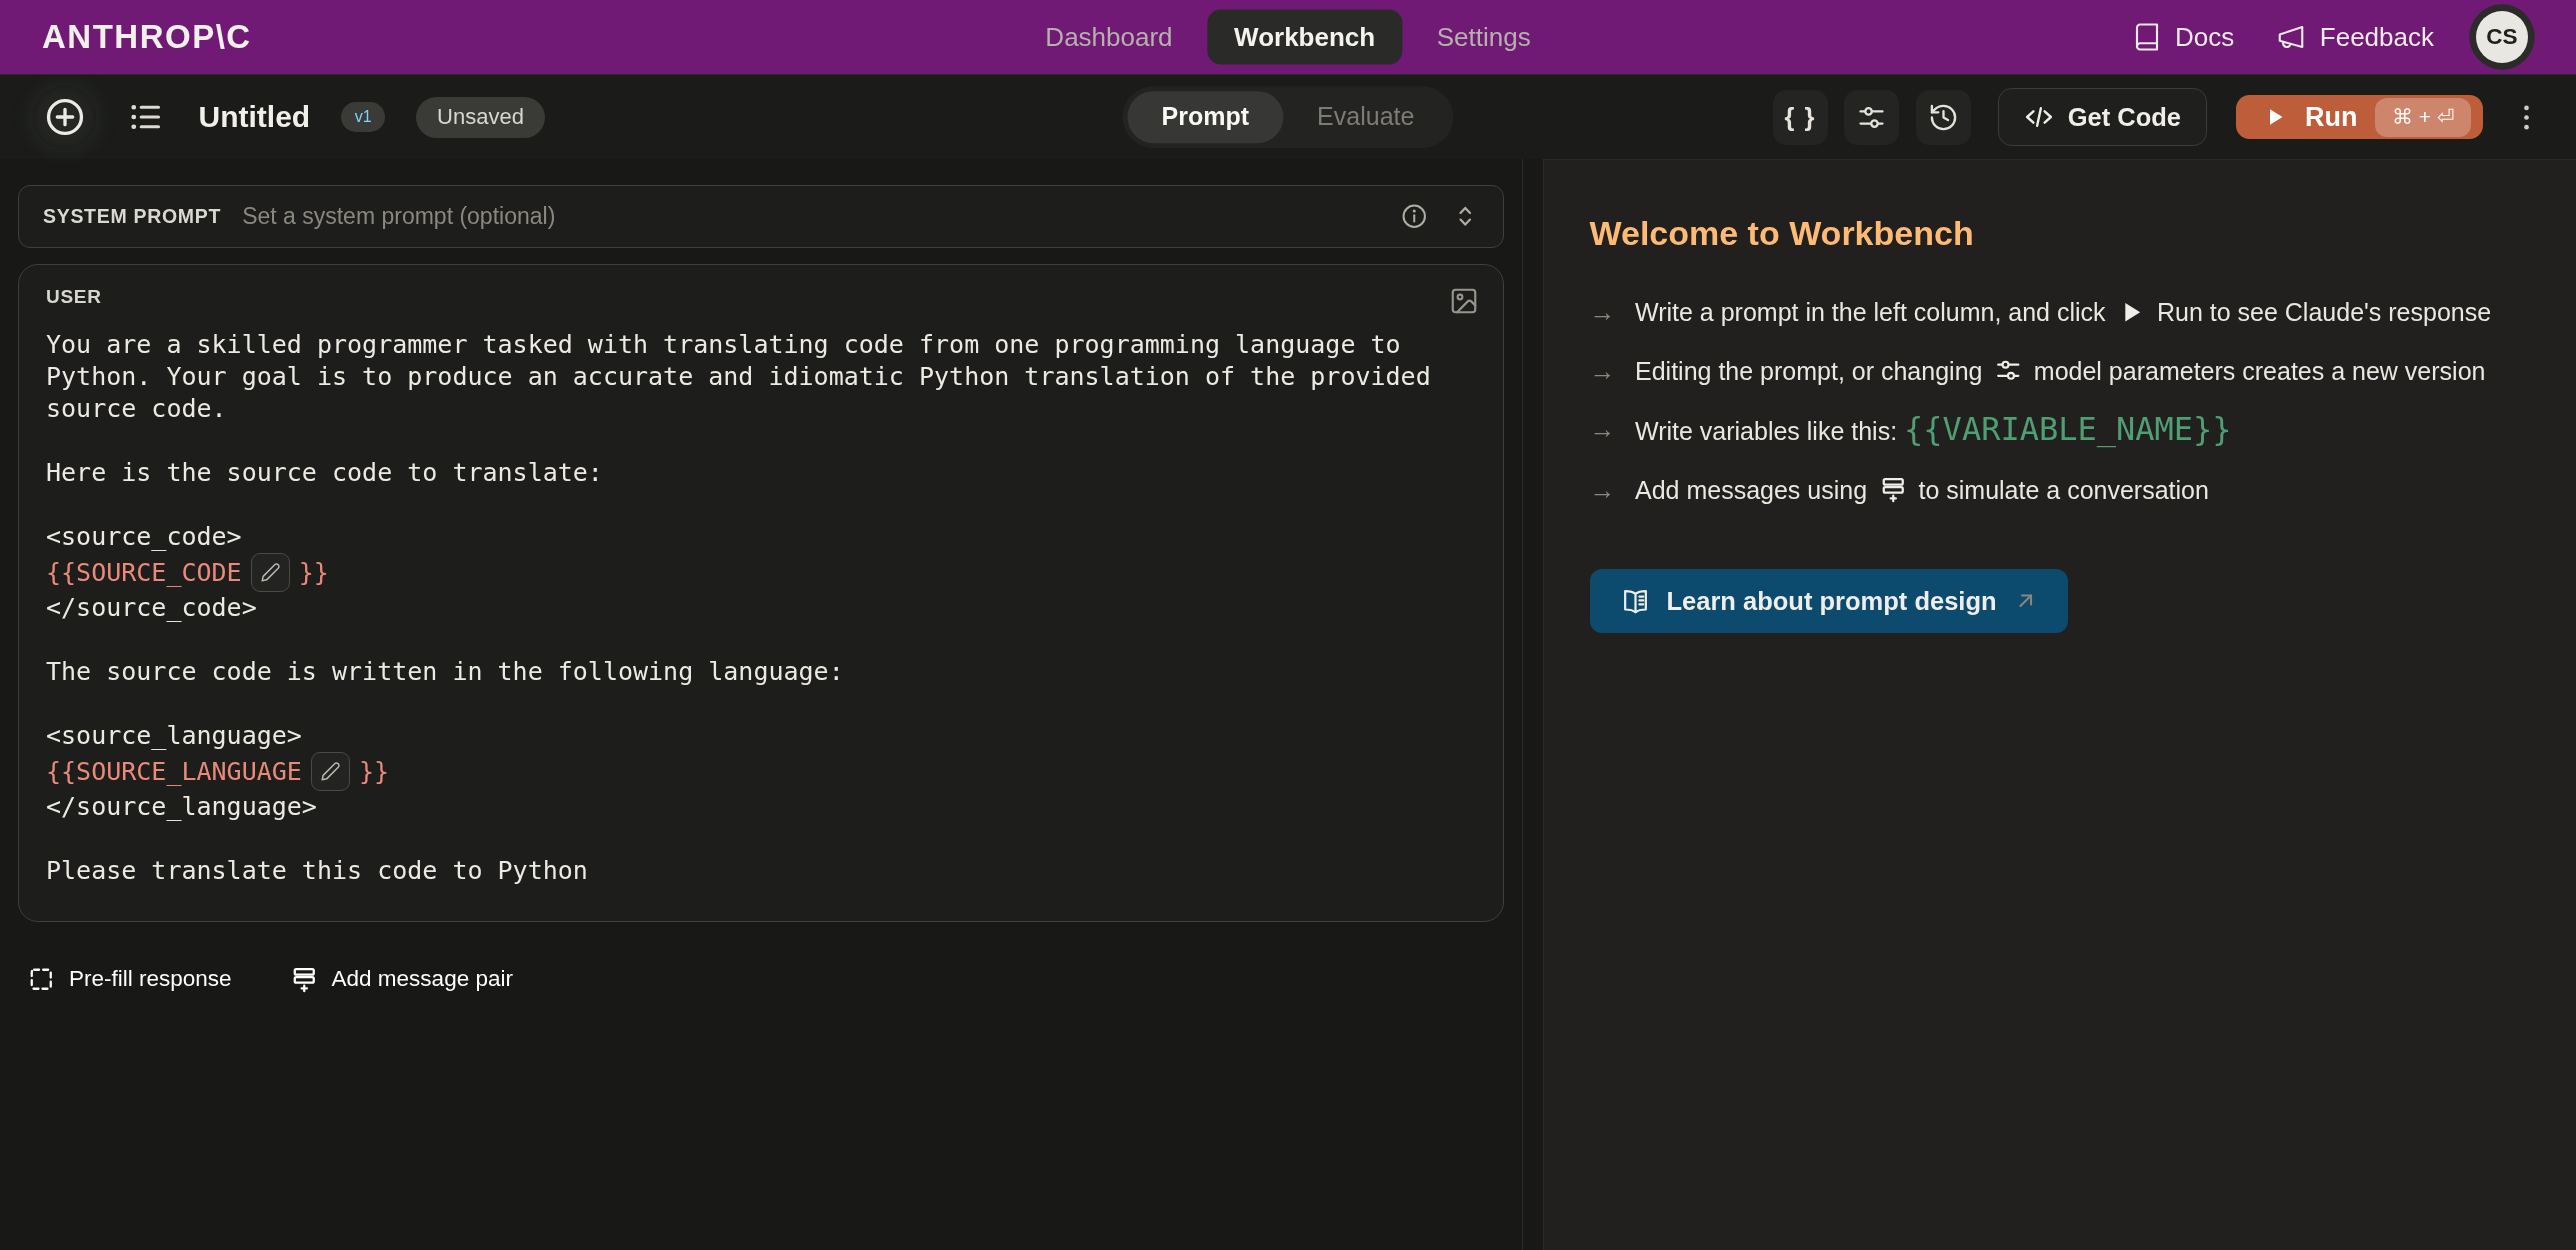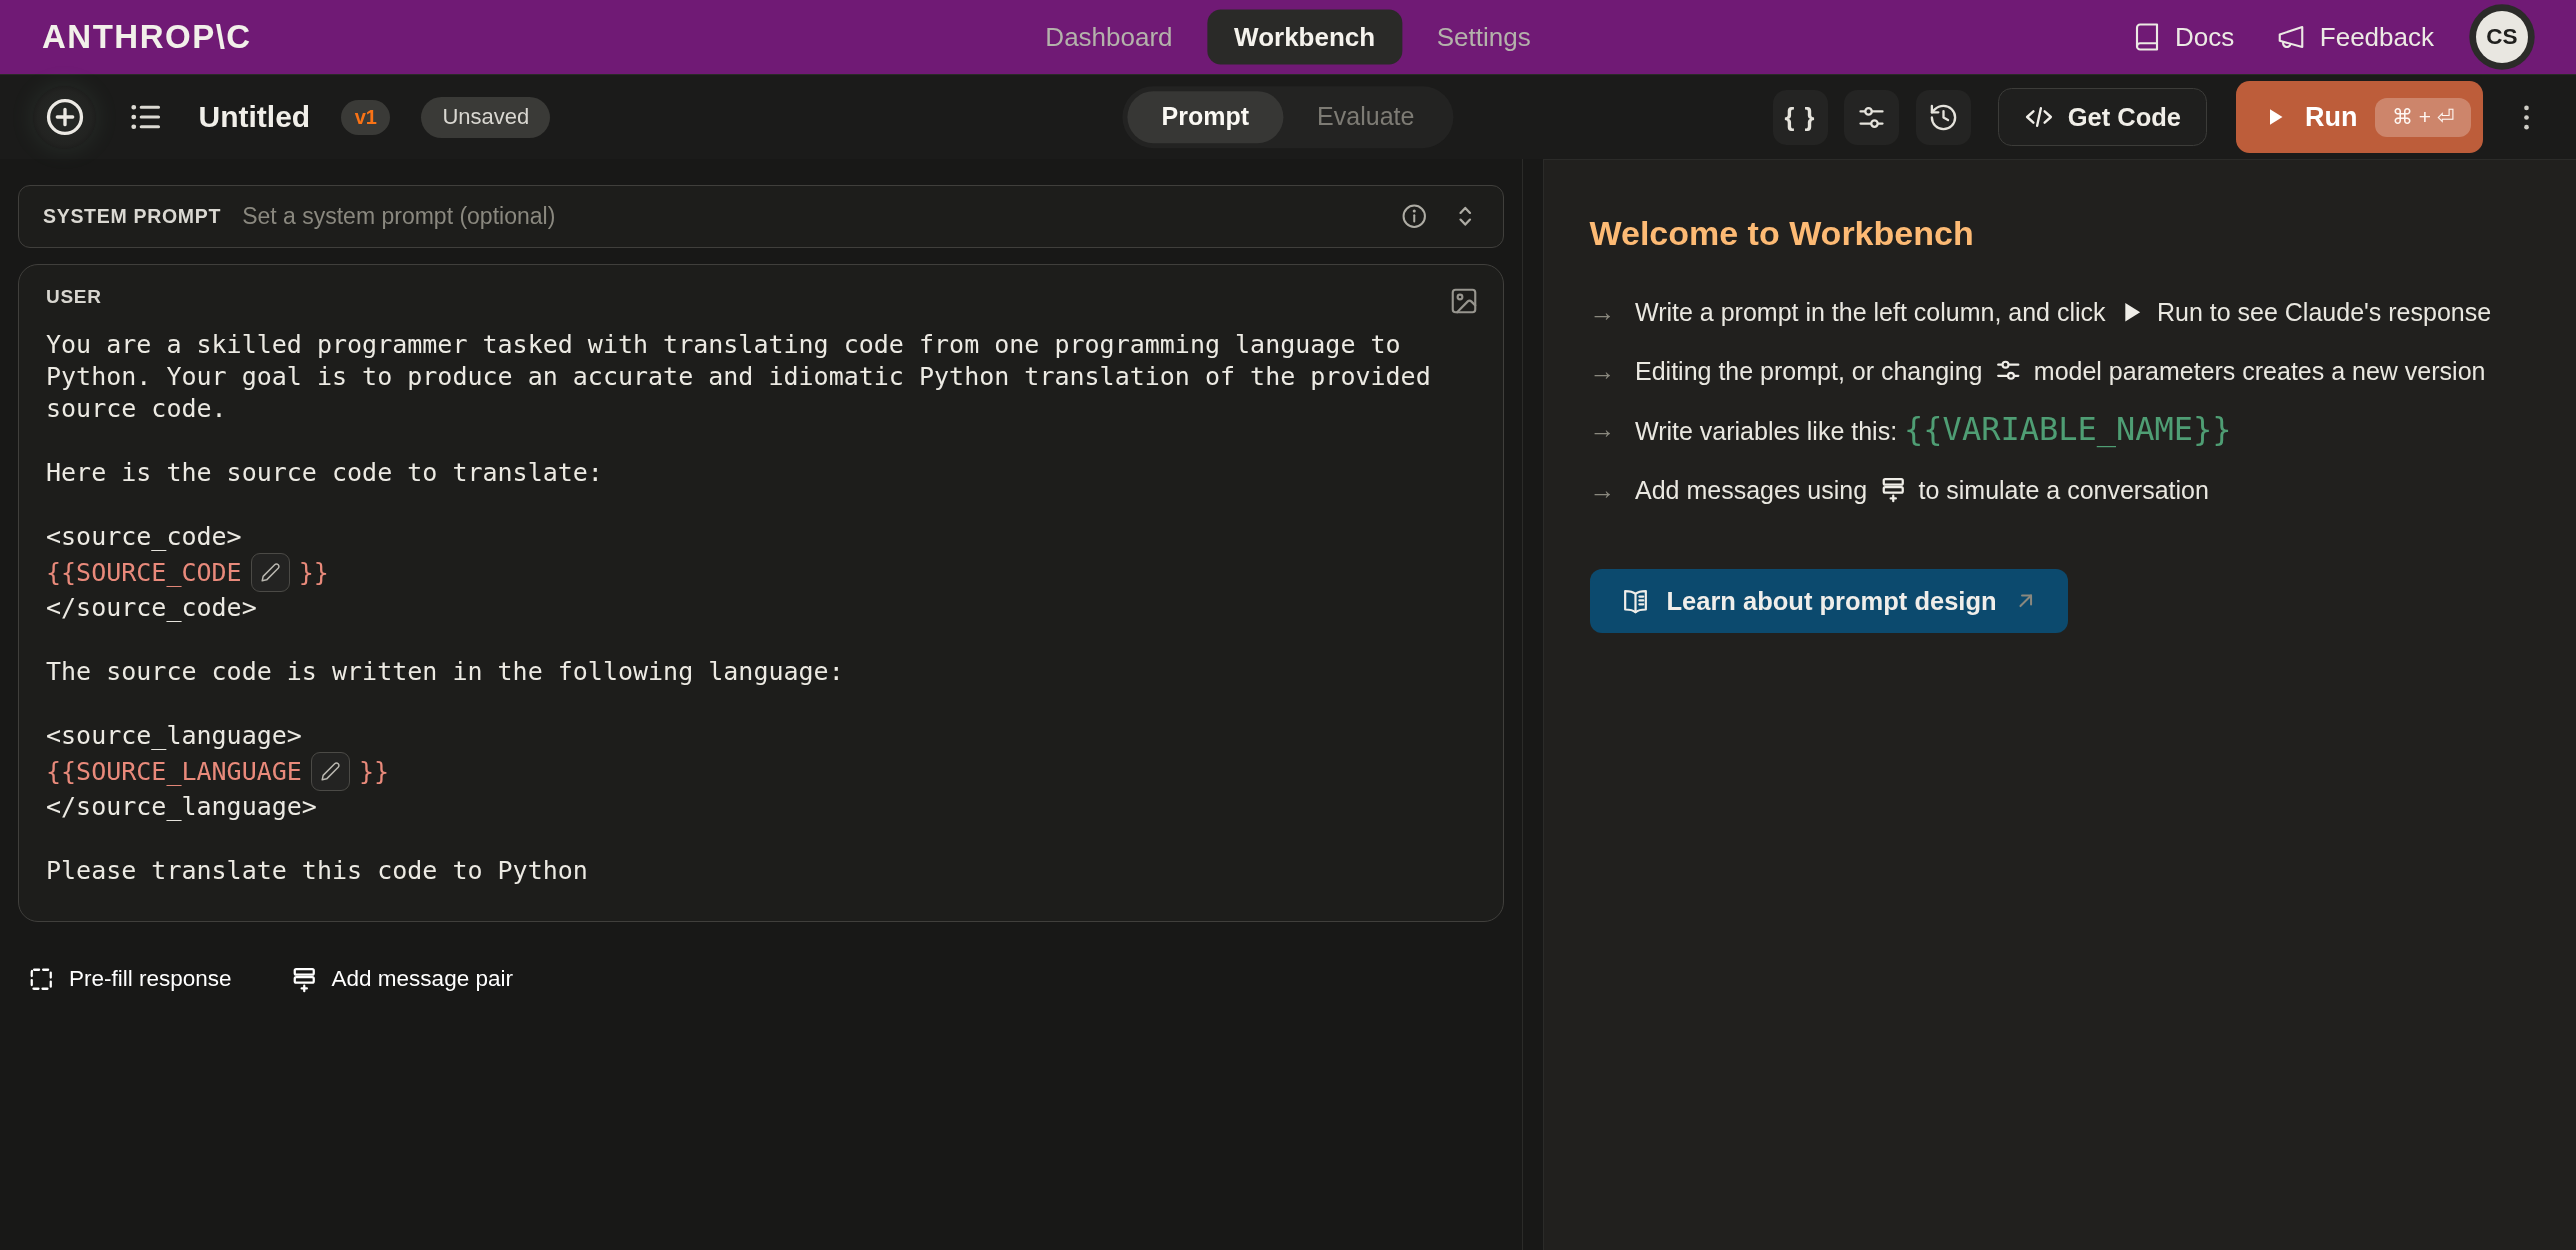--- a/index.html
+++ b/index.html
@@ -40,39 +40,39 @@
              background:#1b1b1a; position:relative; }
   .tb-left { display:flex; align-items:center; gap:31px; }
   .plus-btn { width:63px; height:63px; border-radius:50%; border:none; color:#eceae4;
               display:flex; align-items:center; justify-content:center;
               background:radial-gradient(circle,#262a27 0%,#222321 60%,rgba(34,35,33,0) 78%);
               box-shadow:0 0 25.5px rgba(150,220,180,.10); }
   .plus-btn svg { width:42px; height:42px; }
   .list-btn { background:none; border:none; color:#dcdad3; }
   .list-btn svg { width:36px; height:36px; }
   .tb-title { font-size:30px; font-weight:600; color:#f1efe9; margin-left:4.5px; }
-  .badge-v { background:#3a3a37; color:#f97316; font-size:20px; font-weight:700;
+  .badge-v { background:#3a3a37; color:#7dd3fc; font-size:16px; font-weight:400;
              padding:6px 13.5px; border-radius:18px; }
   .badge-unsaved { background:#3a3a37; color:#d9d7d1; font-size:22px;
                    padding:7.5px 21px; border-radius:21px; }
   .segmented { position:absolute; left:50%; top:50%; transform:translate(-50%,-50%);
                background:#232322; border-radius:33px; padding:5.2px; display:flex; }
   .seg-tab { font-size:25px; padding:11.2px 34px; border-radius:28.5px; color:#7d7b74;
              background:none; border:none; }
   .seg-tab.active { background:#373735; color:#fbf9f4; font-weight:600; }
   .tb-right { margin-left:auto; display:flex; align-items:center; gap:16.5px; }
   .icon-btn { width:55px; height:55px; border-radius:13.5px; background:#242423; border:none;
               color:#e5e3dc; display:flex; align-items:center; justify-content:center; }
   .icon-btn svg { width:31px; height:31px; }
   .braces-txt { font-size:25.5px; font-weight:600; color:#e5e3dc; letter-spacing:1.5px; }
   .get-code { height:58px; border-radius:13.5px; background:#1f1f1e; border:1.5px solid #3c3c39;
               color:#f0eee8; font-size:25.5px; font-weight:700; display:flex; align-items:center;
               gap:13.5px; padding:0 25.5px; margin-left:10.5px; }
   .get-code svg { width:30px; height:30px; }
-  .run-btn { height:72px; border-radius:13.5px; background:var(--accent); border:none;
+  .run-btn { height:44px; border-radius:13.5px; background:var(--accent); border:none;
              display:flex; align-items:center; gap:18px; padding:0 12px 0 27px; margin-left:12px; }
   .run-btn .play svg { width:24px; height:24px; }
   .run-label { font-size:27px; font-weight:700; color:#ffffff; }
   .run-kbd { background:rgba(255,255,255,.25); border-radius:12px; padding:7.5px 16.5px;
              font-size:21px; color:#fef6f1; }
   .kebab { background:none; border:none; color:#cfcdc6; margin-left:10.5px; }
   .kebab svg { width:33px; height:33px; }
 
   
   .main { display:flex; height:1092px; }

